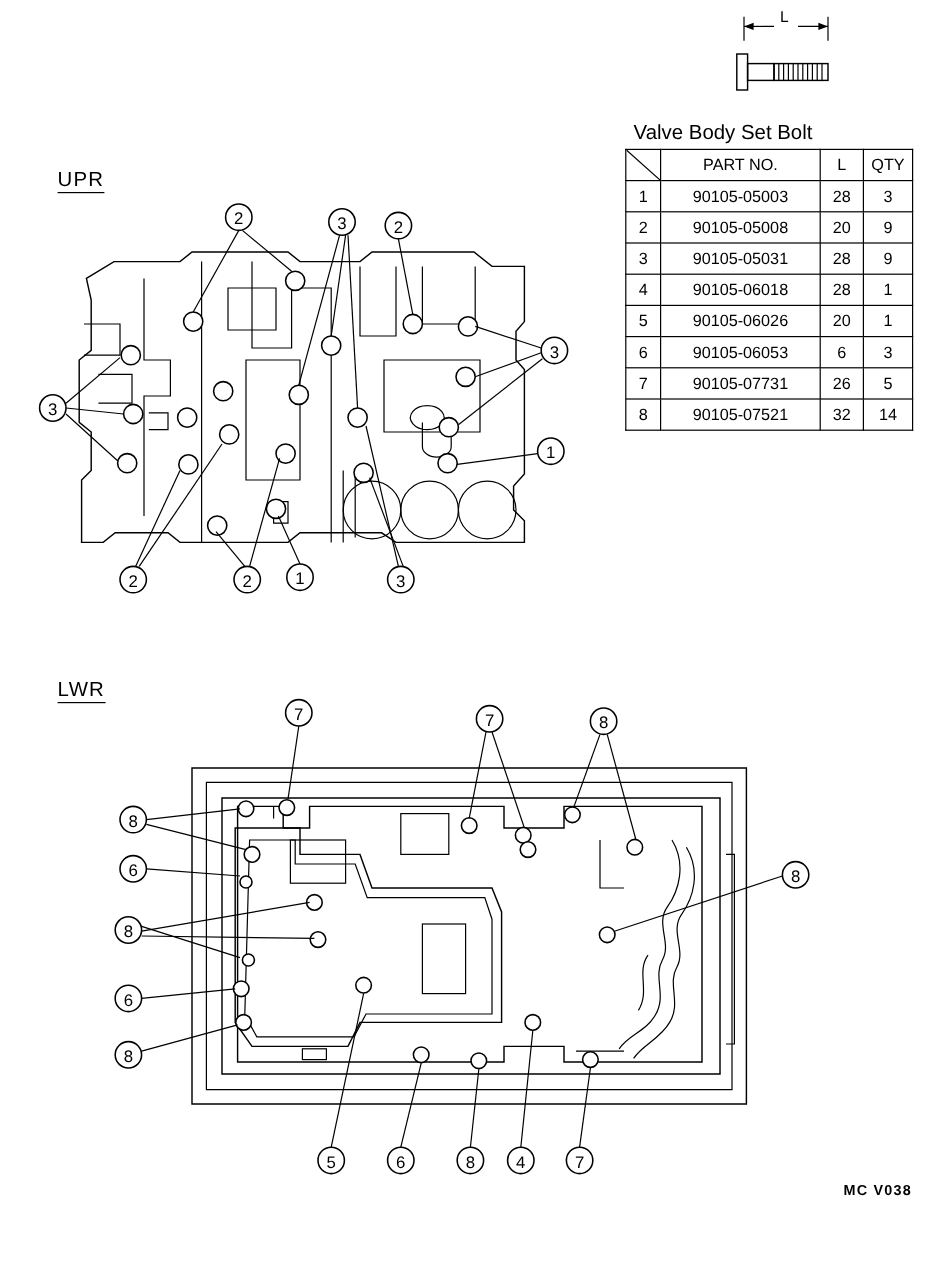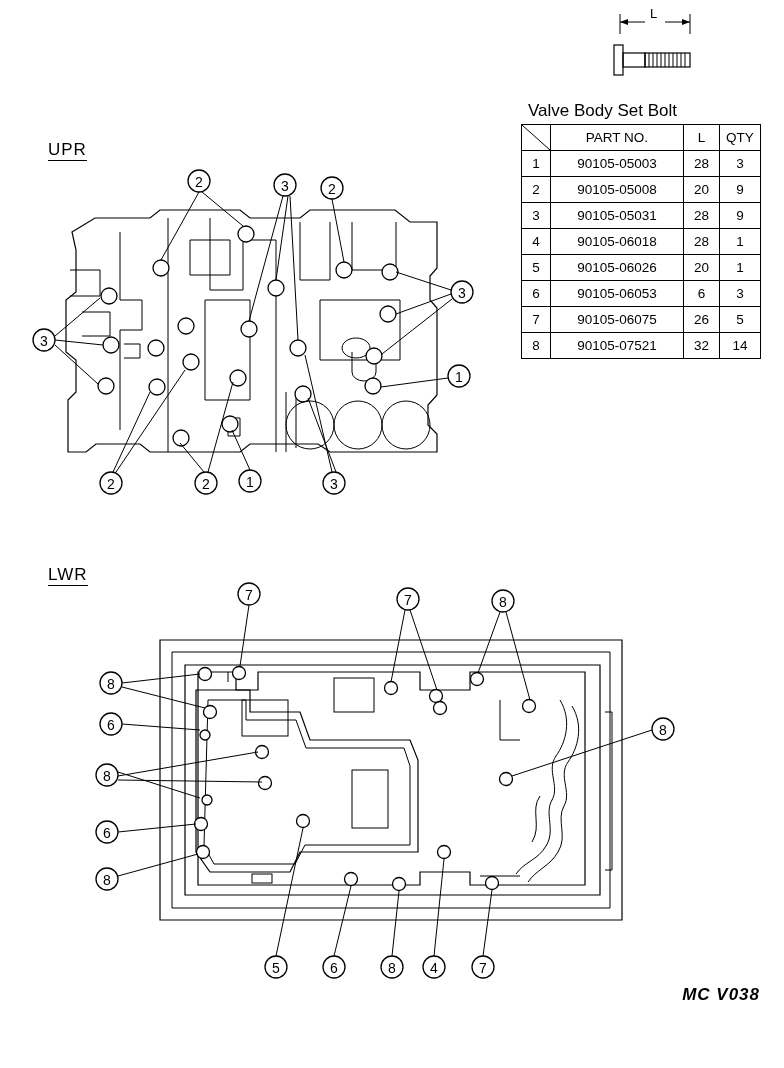--- a/index.html
+++ b/index.html
@@ -69,24 +69,23 @@
   table.parts .c-qty { width: 40px; }
   table.parts thead td { font-size: 13.5px; }
   .corner-cell { position: relative; }
   .corner-cell svg { position: absolute; left: 0; top: 0; }
 
   
   .footer-code {
     position: absolute;
     right: 24px;
     top: 985px;
-    font-size: 17px;
+    font-size: 12px;
     font-weight: bold;
     letter-spacing: 1px;
-    font-style: italic;
   }
 
   
   .bolt-L {
     position: absolute;
     left: 650px;
     top: 6px;
     font-size: 13px;
   }
   text {
@@ -459,21 +458,21 @@
         <td class="c-qty">1</td>
       </tr>
       <tr>
         <td class="c-idx">6</td>
         <td class="c-part">90105-06053</td>
         <td class="c-l">6</td>
         <td class="c-qty">3</td>
       </tr>
       <tr>
         <td class="c-idx">7</td>
-        <td class="c-part">90105-06075</td>
+        <td class="c-part">90105-07731</td>
         <td class="c-l">26</td>
         <td class="c-qty">5</td>
       </tr>
       <tr>
         <td class="c-idx">8</td>
         <td class="c-part">90105-07521</td>
         <td class="c-l">32</td>
         <td class="c-qty">14</td>
       </tr>
     </tbody>

